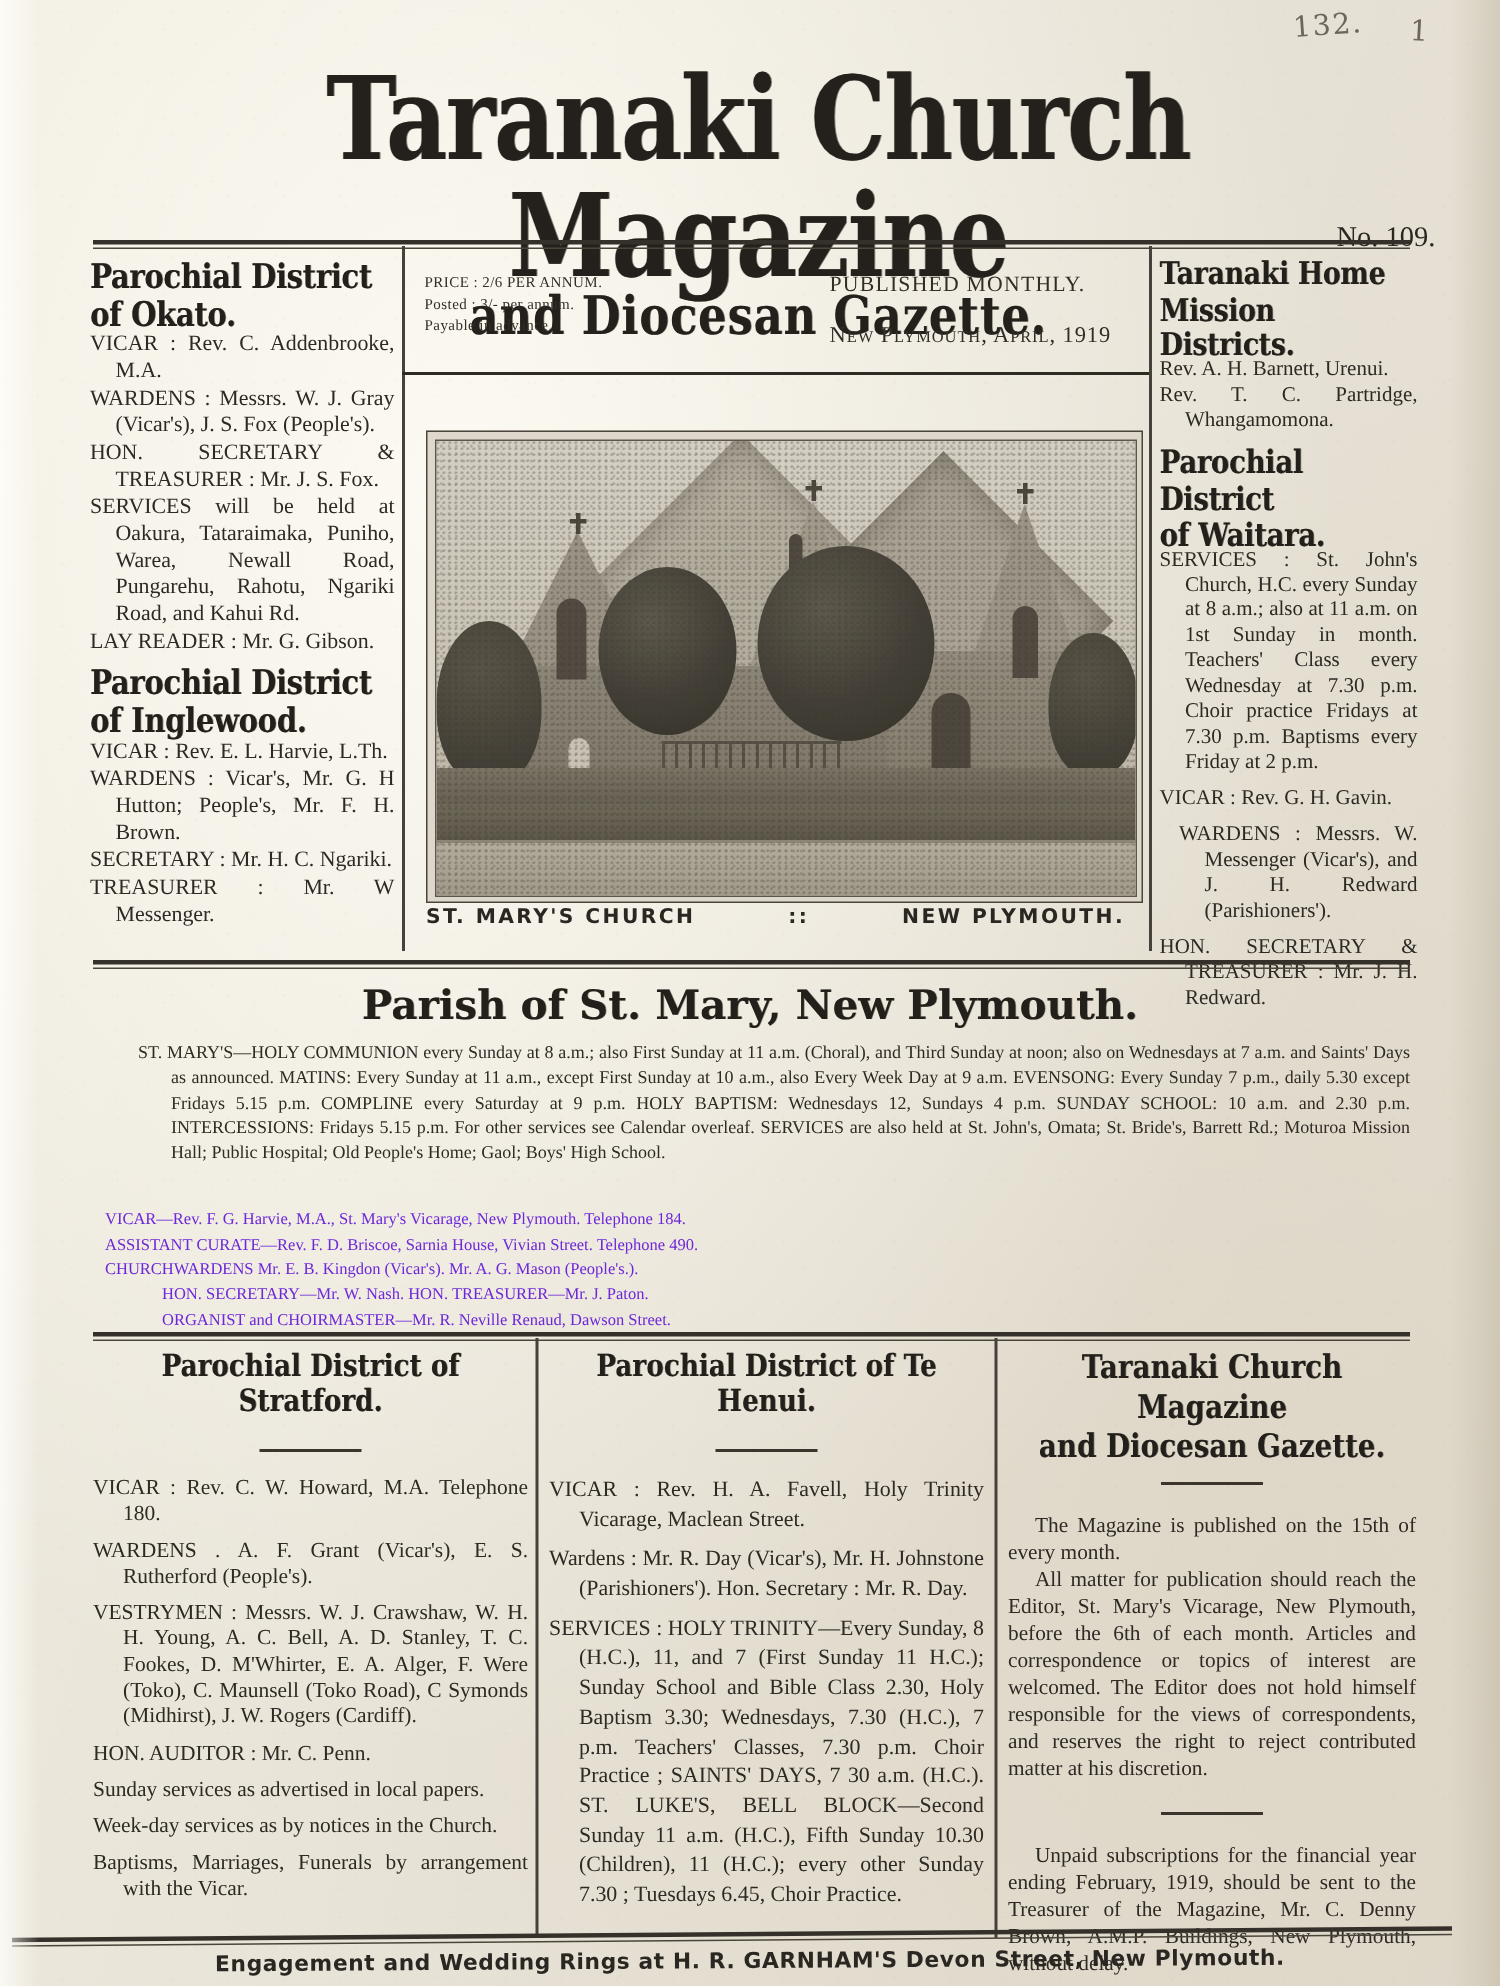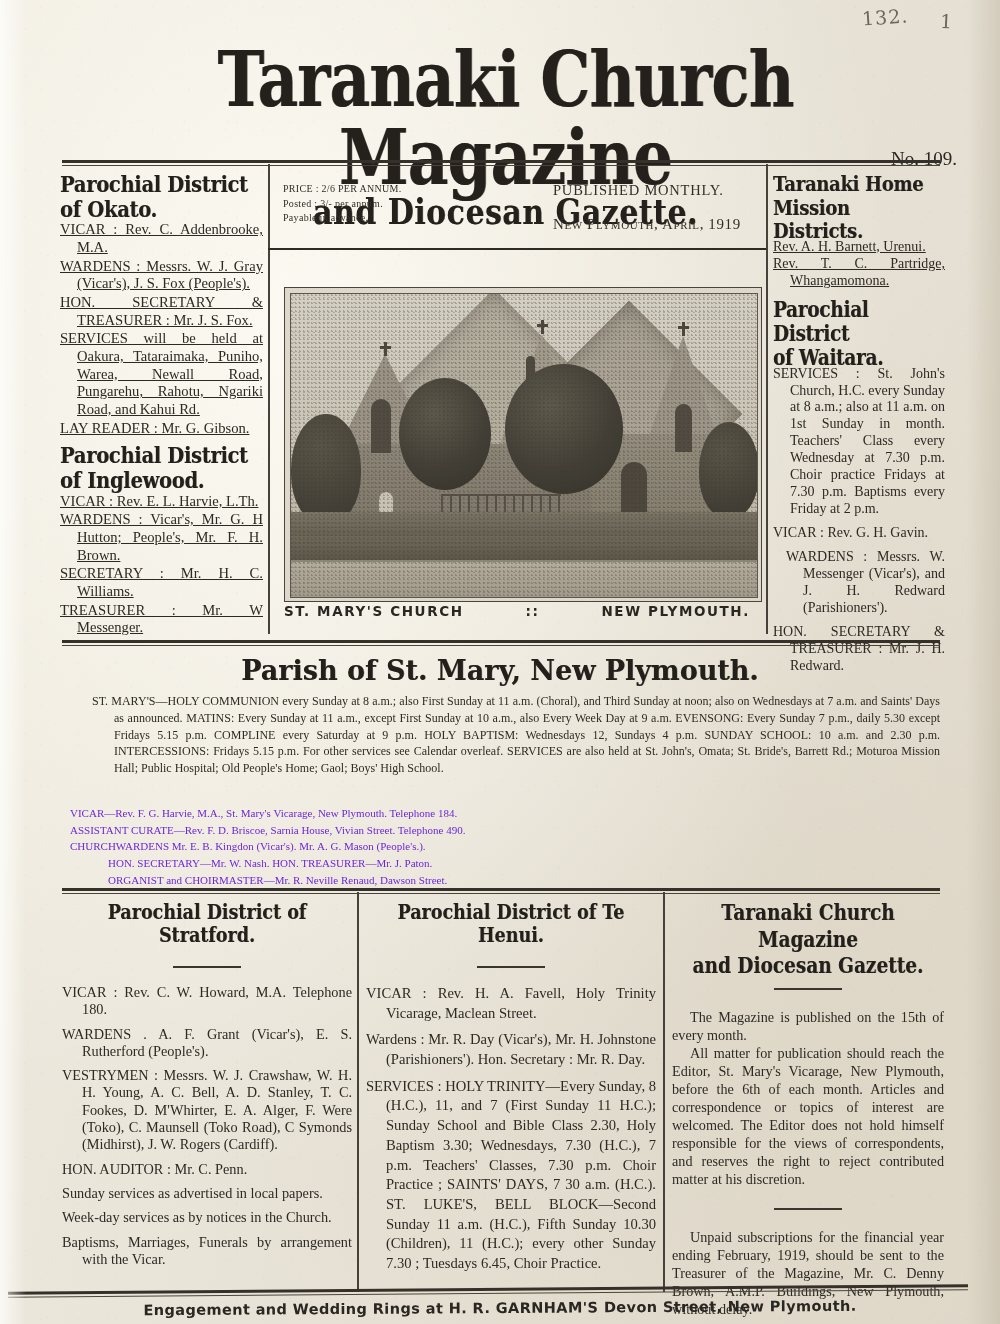--- a/index.html
+++ b/index.html
@@ -101,21 +101,21 @@
   }
   .body-txt{
     font-family:"Liberation Serif", serif;
     color:#2d2a24;
     text-align:justify;
   }
   .hang{
     padding-left:17px;
     text-indent:-17px;
   }
-  .entry{margin-bottom:1px;text-decoration:underline;}
+  .entry{margin-bottom:1px;}
 
   
   .price-block{
     position:absolute;left:283px;top:182px;
     font-family:"Liberation Serif",serif;font-size:10px;line-height:1.45;
     color:#322e27;letter-spacing:.3px;
   }
   .pub-block{
     position:absolute;left:553px;top:182px;width:215px;text-align:left;
     font-family:"Liberation Serif",serif;font-size:14.5px;color:#322e27;letter-spacing:.8px;
@@ -257,21 +257,21 @@
       <div class="hang entry">SERVICES will be held at Oakura, Tataraimaka, Puniho, Warea, Newall Road, Pungarehu, Rahotu, Ngariki Road, and Kahui Rd.</div>
       <div class="hang entry">LAY READER : Mr. G. Gibson.</div>
     </div>
     <div class="gothic" style="font-size:19.5px;line-height:1.14;margin-top:6px;">
       <div>Parochial District</div>
       <div>of Inglewood.</div>
     </div>
     <div class="body-txt" style="font-size:14.6px;line-height:1.21;margin-top:5px;">
       <div class="hang entry">VICAR : Rev. E. L. Harvie, L.Th.</div>
       <div class="hang entry">WARDENS : Vicar's, Mr. G. H Hutton; People's, Mr. F. H. Brown.</div>
-      <div class="hang entry">SECRETARY : Mr. H. C. Williams.</div>
+      <div class="hang entry">SECRETARY : Mr. H. C. Ngariki.</div>
       <div class="hang entry">TREASURER : Mr. W Messenger.</div>
     </div>
   </div>
 
   <div class="price-block">
     <div>PRICE : 2/6 PER ANNUM.</div>
     <div>Posted : 3/- per annum.</div>
     <div>Payable in advance.</div>
   </div>
   <div class="pub-block">

